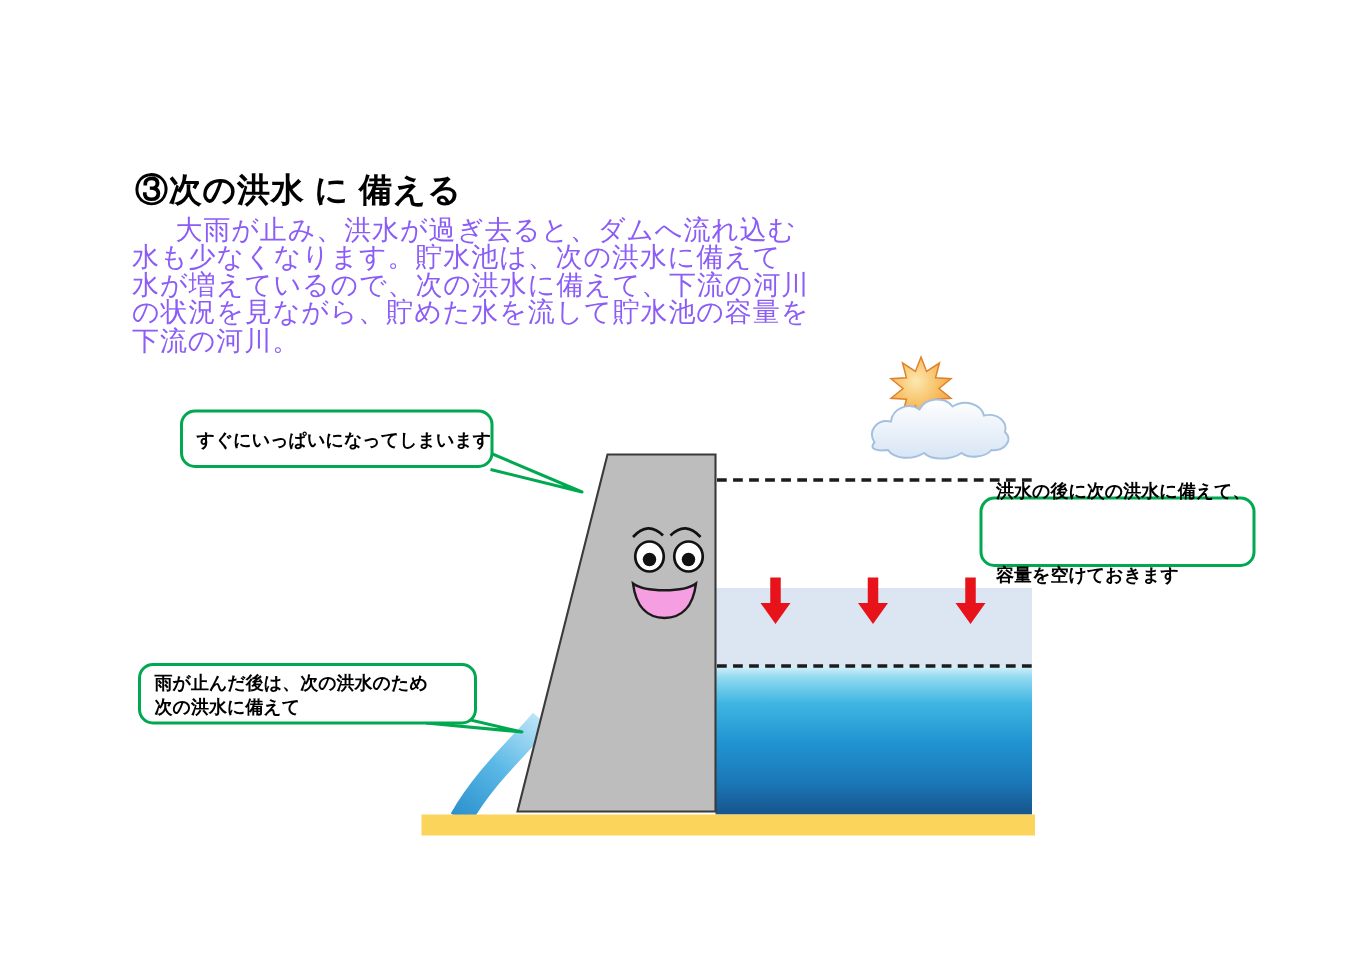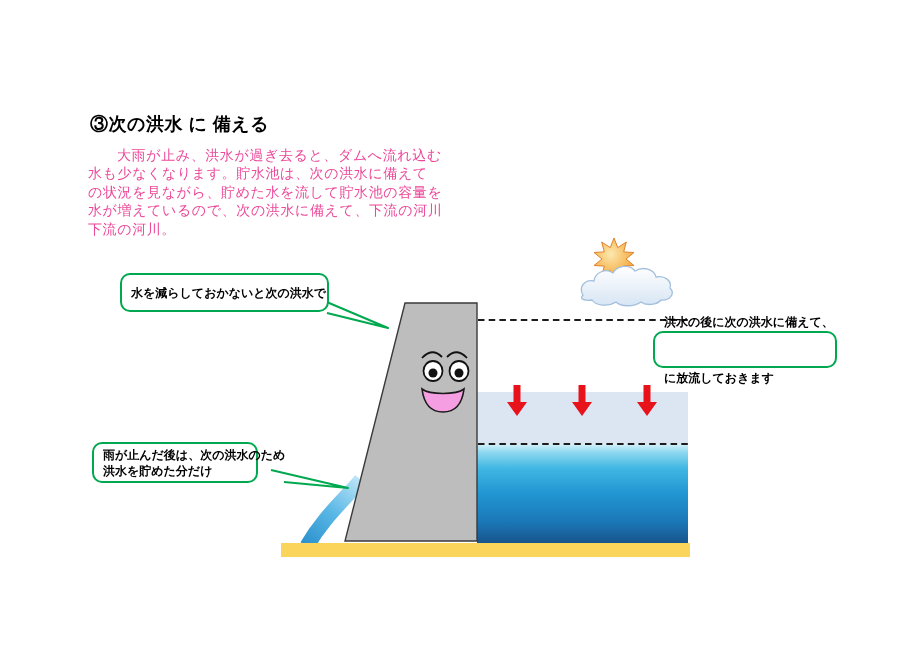--- a/index.html
+++ b/index.html
@@ -2,52 +2,52 @@
 <html><head>
 <meta charset="utf-8">
 <style>
   html,body { margin:0; padding:0; background:#fff; }
   .page {
     position:relative; width:912px; height:645px; background:#ffffff;
     font-family:"Liberation Sans", sans-serif; overflow:hidden;
   }
   .title {
     position:absolute; left:90px; top:112px; margin:0;
-    font-size:18px; font-weight:bold; color:#000; letter-spacing:0.5px;
+    font-size:22px; font-weight:bold; color:#000; letter-spacing:0.5px;
   }
   .para {
     position:absolute; left:88px; top:146px;
-    font-size:14px; line-height:18.4px; color:#ec4899;
-    white-space:nowrap; letter-spacing:0.6px;
+    font-size:18px; line-height:18.4px; color:#8b5cf6;
+    white-space:nowrap; letter-spacing:0.6px;font-family:Liberation Mono, monospace;
   }
   .para .line-indent { padding-left:29px; }
   .diagram-svg { position:absolute; left:0; top:0; z-index:1; }
   .bubble {
     position:absolute; box-sizing:border-box; z-index:2;
     background:#ffffff; border:2px solid #00a84f; border-radius:10px;
     font-size:12px; font-weight:bold; line-height:16px; color:#000;
     display:flex; flex-direction:column; justify-content:center;
     padding:3px 9px; white-space:nowrap;
   }
   .bubble-reduce  { left:120px; top:273px; width:209px; height:39px; }
-  .bubble-capacity{ left:653px; top:331px; width:184px; height:37px;gap:40px; }
-  .bubble-release { left:92px;  top:442px; width:166px; height:41px; }
+  .bubble-capacity{ left:653px; top:331px; width:184px; height:47px;gap:40px; }
+  .bubble-release { left:92px;  top:442px; width:226px; height:41px; }
 </style>
 </head>
 <body>
 
 <div class="page">
 
   <h1 class="title">③次の洪水 に 備える</h1>
 
   <div class="para">
     <div class="line-indent">大雨が止み、洪水が過ぎ去ると、ダムへ流れ込む</div>
     <div>水も少なくなります。貯水池は、次の洪水に備えて</div>
+    <div>水が増えているので、次の洪水に備えて、下流の河川</div>
     <div>の状況を見ながら、貯めた水を流して貯水池の容量を</div>
-    <div>水が増えているので、次の洪水に備えて、下流の河川</div>
     <div>下流の河川。</div>
   </div>
 
   <svg class="diagram-svg" width="912" height="645" viewBox="0 0 912 645">
     <defs>
       <linearGradient id="waterGrad" x1="0" y1="0" x2="0" y2="1">
         <stop offset="0" stop-color="#d8f1fa"></stop>
         <stop offset="0.08" stop-color="#8fd9f0"></stop>
         <stop offset="0.25" stop-color="#3fb6e2"></stop>
         <stop offset="0.5" stop-color="#2196d2"></stop>
@@ -100,26 +100,26 @@
 
     <polygon points="614,238 617.7,247.6 626.3,242 623.7,251.9 634,252.5 626,259 634,265.5 623.7,266.1 626.3,276 617.7,270.4 614,280 610.3,270.4 601.7,276 604.3,266.1 594,265.5 602,259 594,252.5 604.3,251.9 601.7,242 610.3,247.6" fill="url(#sunGrad)" stroke="#e0812c" stroke-width="1"></polygon>
 
     <path d="M583,295 C578,287 585,279 594,281 C595,272 606,268 613,273 C617,265 630,264 635,271 C643,266 654,269 656,277 C665,275 672,281 670,288 C676,294 669,301 661,300 C657,305 646,306 641,302 C634,307 621,307 616,302 C608,307 596,306 592,300 C584,301 579,299 583,295 Z" fill="url(#cloudGrad)" stroke="#a4c0de" stroke-width="1.3"></path>
 
     <path d="M322,300 L388,328 L327,313" fill="#ffffff" stroke="#00a84f" stroke-width="2" stroke-linejoin="round"></path>
     <path d="M271,470 L348,488 L284,482" fill="#ffffff" stroke="#00a84f" stroke-width="2" stroke-linejoin="round"></path>
   </svg>
 
   <div class="bubble bubble-reduce">
-    <div>水を減らしておかないと次の洪水で</div>
+    <div>すぐにいっぱいになってしまいます</div>
   </div>
 
   <div class="bubble bubble-capacity">
     <div>洪水の後に次の洪水に備えて、</div>
-    <div>に放流しておきます</div>
+    <div>容量を空けておきます</div>
   </div>
 
   <div class="bubble bubble-release">
     <div>雨が止んだ後は、次の洪水のため</div>
-    <div>洪水を貯めた分だけ</div>
+    <div>次の洪水に備えて</div>
   </div>
 
 </div>
 
 </body></html>

